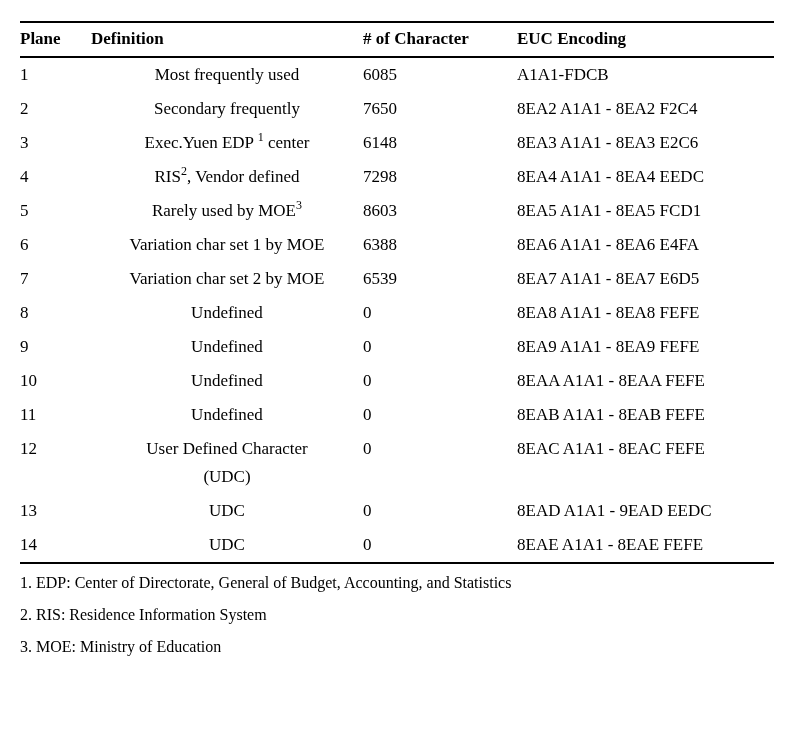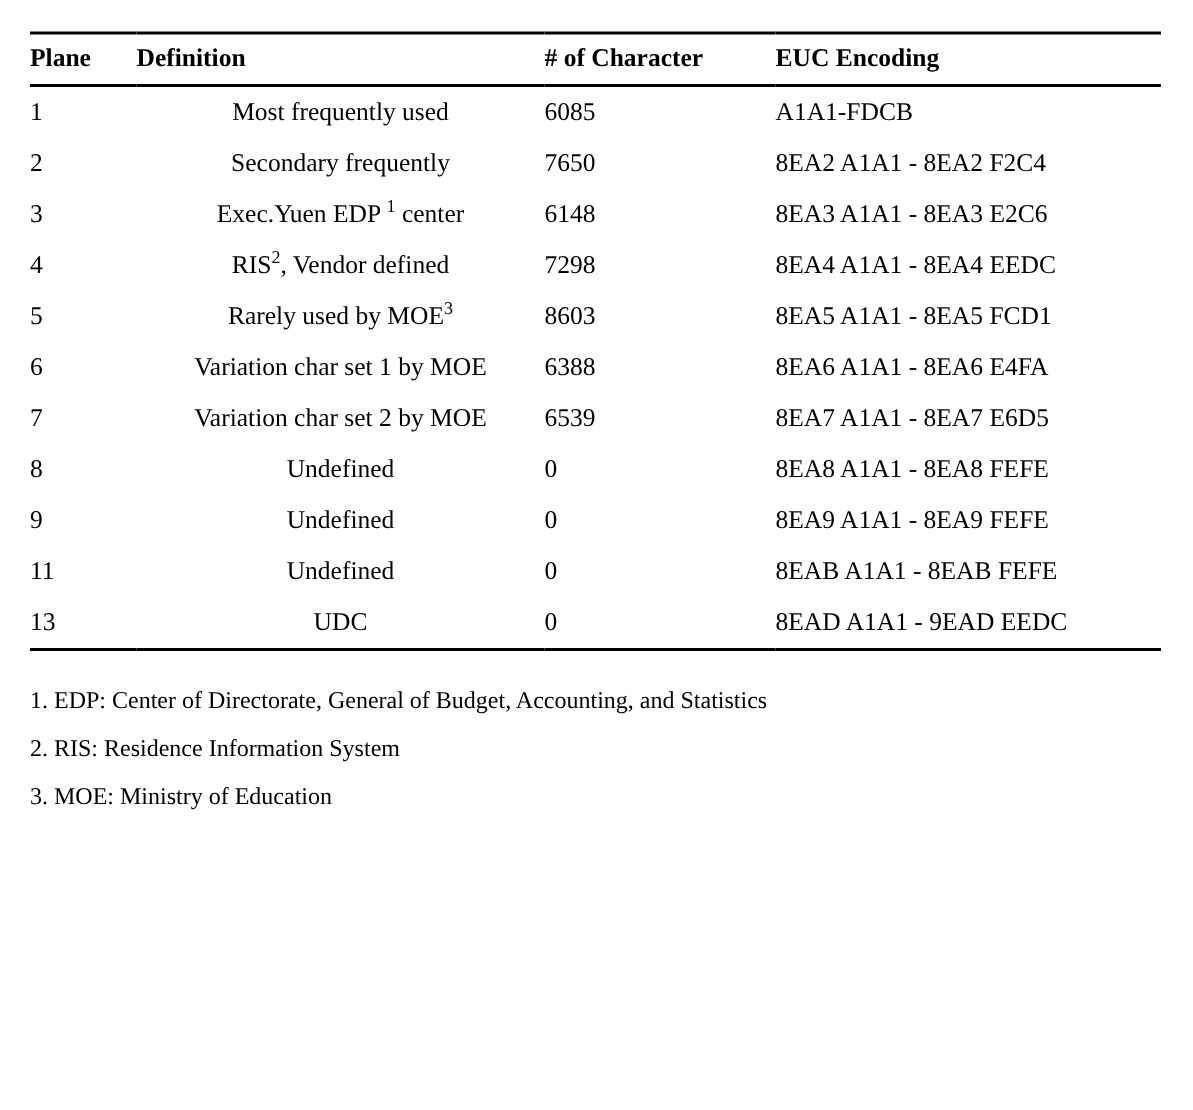--- a/index.html
+++ b/index.html
@@ -43,21 +43,21 @@
     line-height: 28px;
     padding: 3px 0 3px 0;
     vertical-align: top;
   }
   td.def { white-space: pre-line; text-align: center; }
   td sup {
     font-size: 12px;
     line-height: 0;
     vertical-align: super;
   }
-  .footnotes { padding-top: 24px; }
+  .footnotes { padding-top: 9px; }
   .footnotes p {
     margin: 0 0 13px 0;
     font-size: 16px;
     line-height: 19px;
   }
 </style>
 </head>
 <body>
 
 <div class="page">
@@ -134,36 +134,55 @@
       <td>8EA8 A1A1 - 8EA8 FEFE</td>
     </tr>
 
     <tr>
       <td>9</td>
       <td class="def">Undefined</td>
       <td>0</td>
       <td>8EA9 A1A1 - 8EA9 FEFE</td>
     </tr>
 
+    <tr>
+      <td>10</td>
+      <td class="def">Undefined</td>
+      <td>0</td>
+      <td>8EAA A1A1 - 8EAA FEFE</td>
+    </tr>
 
     <tr>
       <td>11</td>
       <td class="def">Undefined</td>
       <td>0</td>
       <td>8EAB A1A1 - 8EAB FEFE</td>
     </tr>
 
+    <tr>
+      <td>12</td>
+      <td class="def">User Defined Character
+(UDC)</td>
+      <td>0</td>
+      <td>8EAC A1A1 - 8EAC FEFE</td>
+    </tr>
 
     <tr>
       <td>13</td>
       <td class="def">UDC</td>
       <td>0</td>
       <td>8EAD A1A1 - 9EAD EEDC</td>
     </tr>
 
+    <tr>
+      <td>14</td>
+      <td class="def">UDC</td>
+      <td>0</td>
+      <td>8EAE A1A1 - 8EAE FEFE</td>
+    </tr>
 
 
   </tbody>
   </table>
 
   <div class="footnotes">
     <p>1. EDP: Center of Directorate, General of Budget, Accounting, and Statistics</p>
 
     <p>2. RIS: Residence Information System</p>
 

